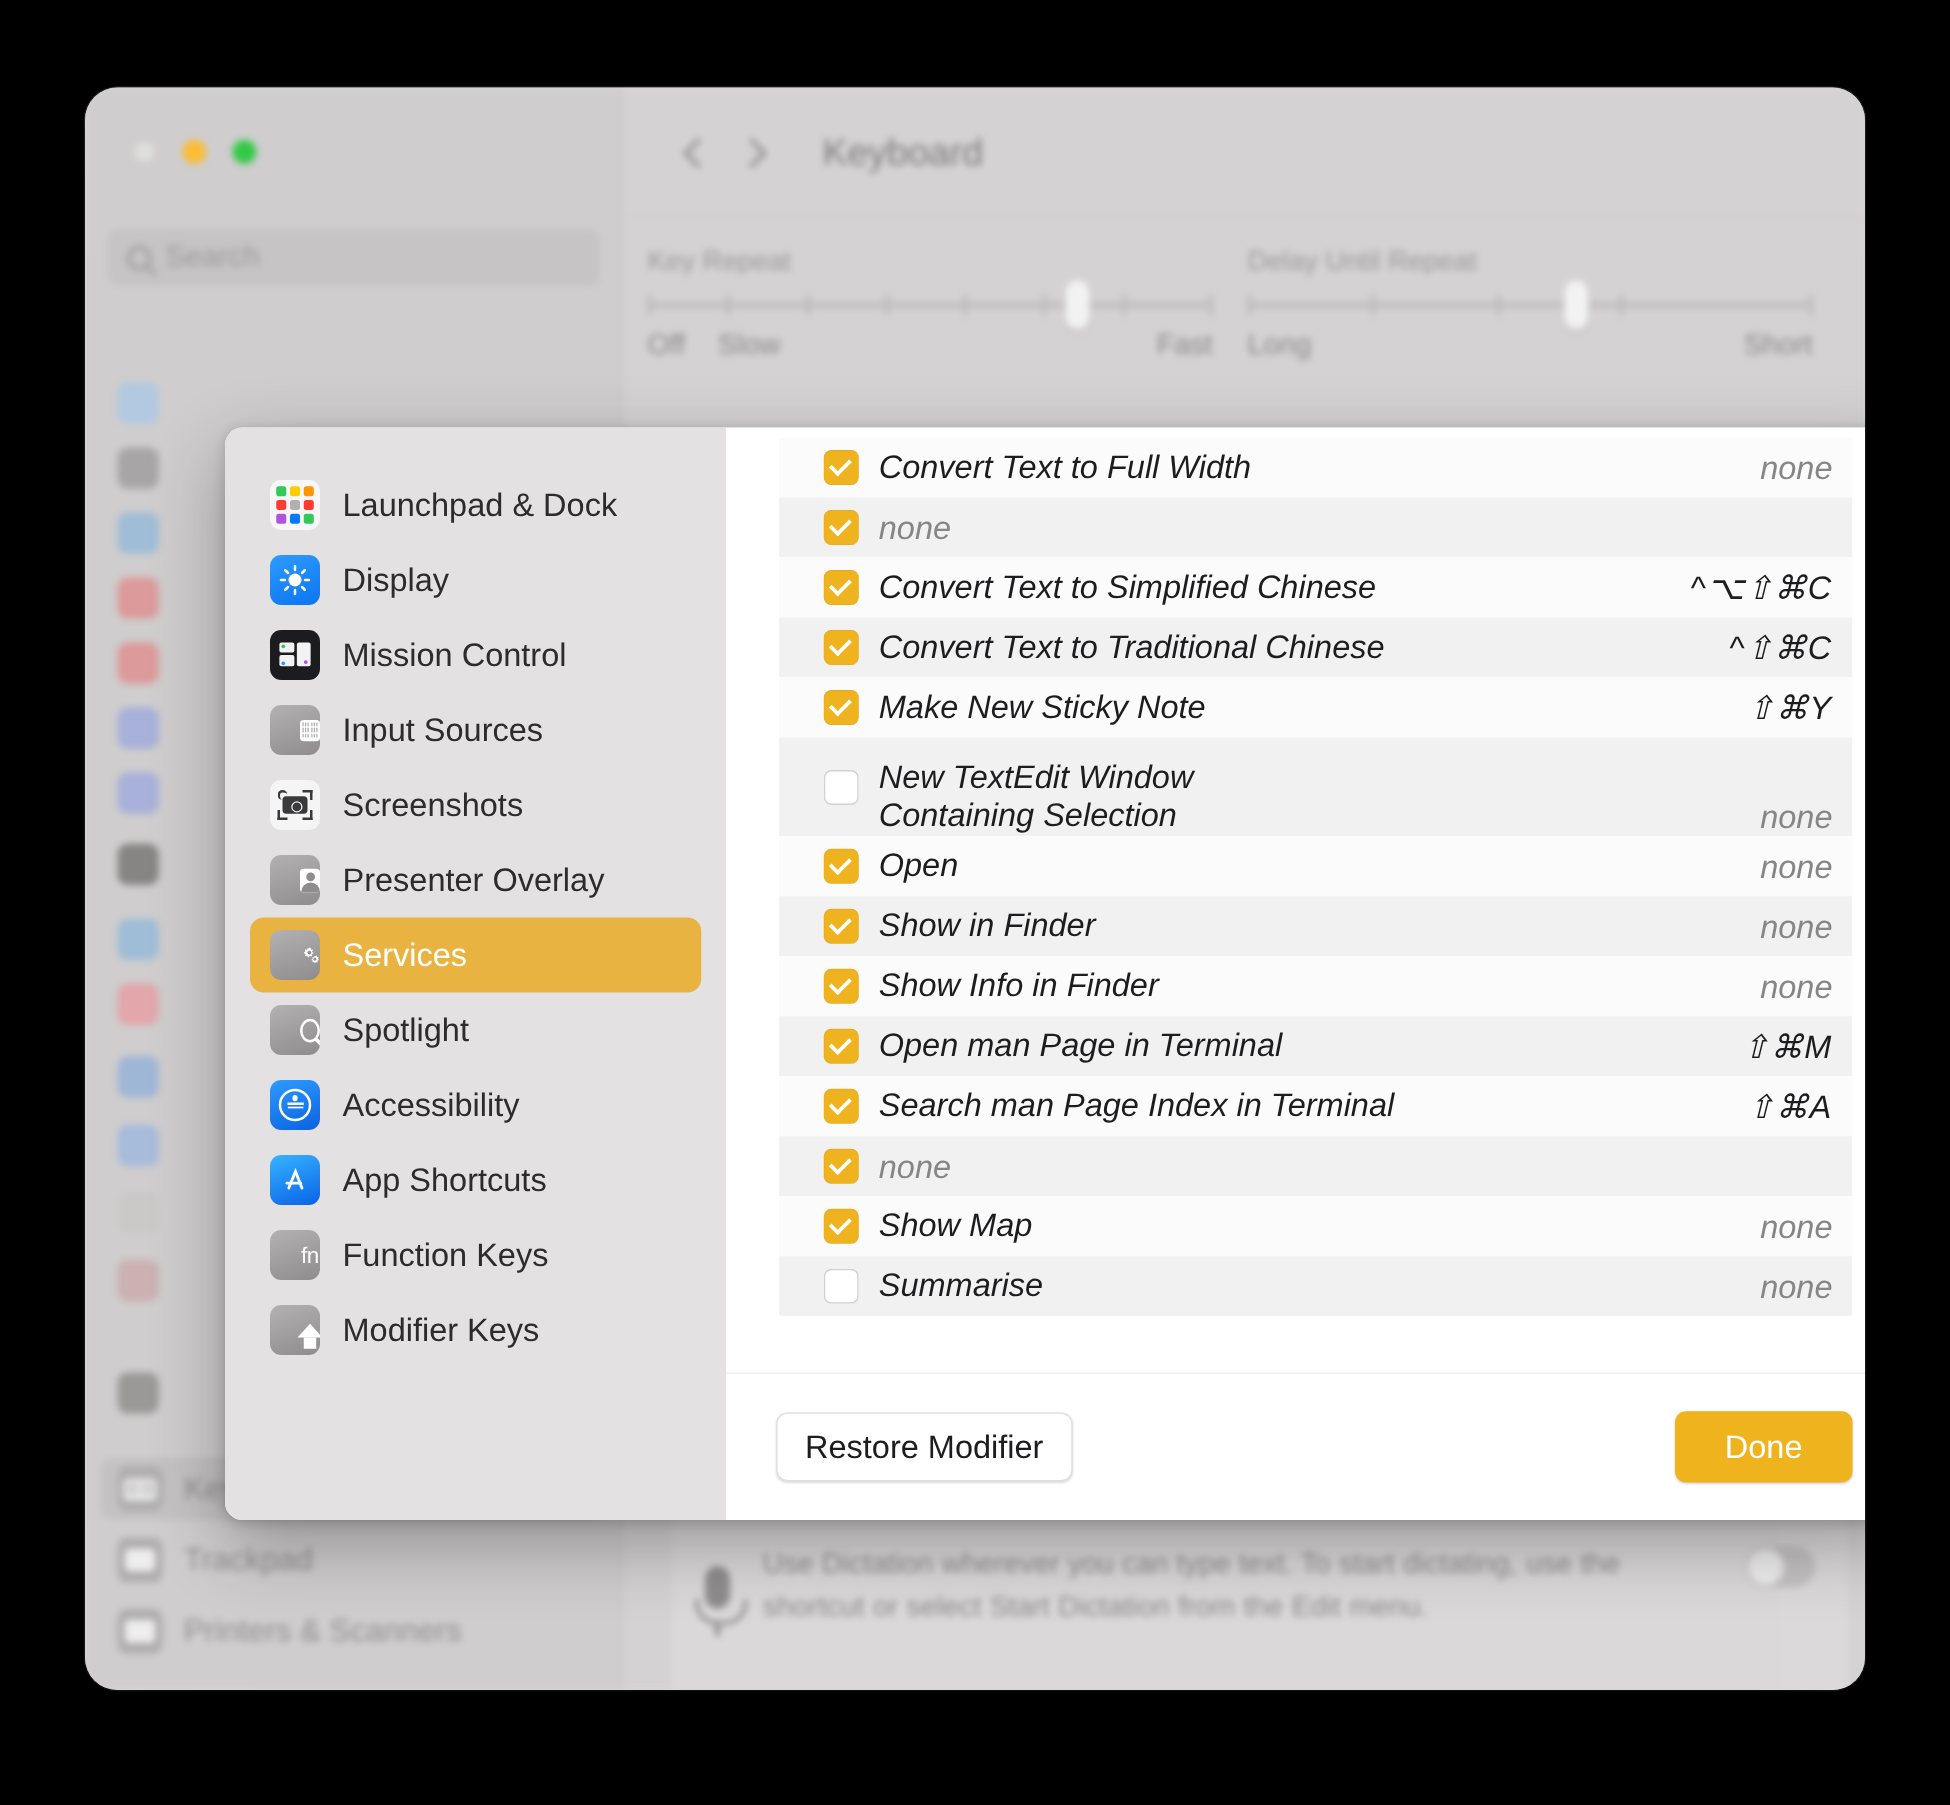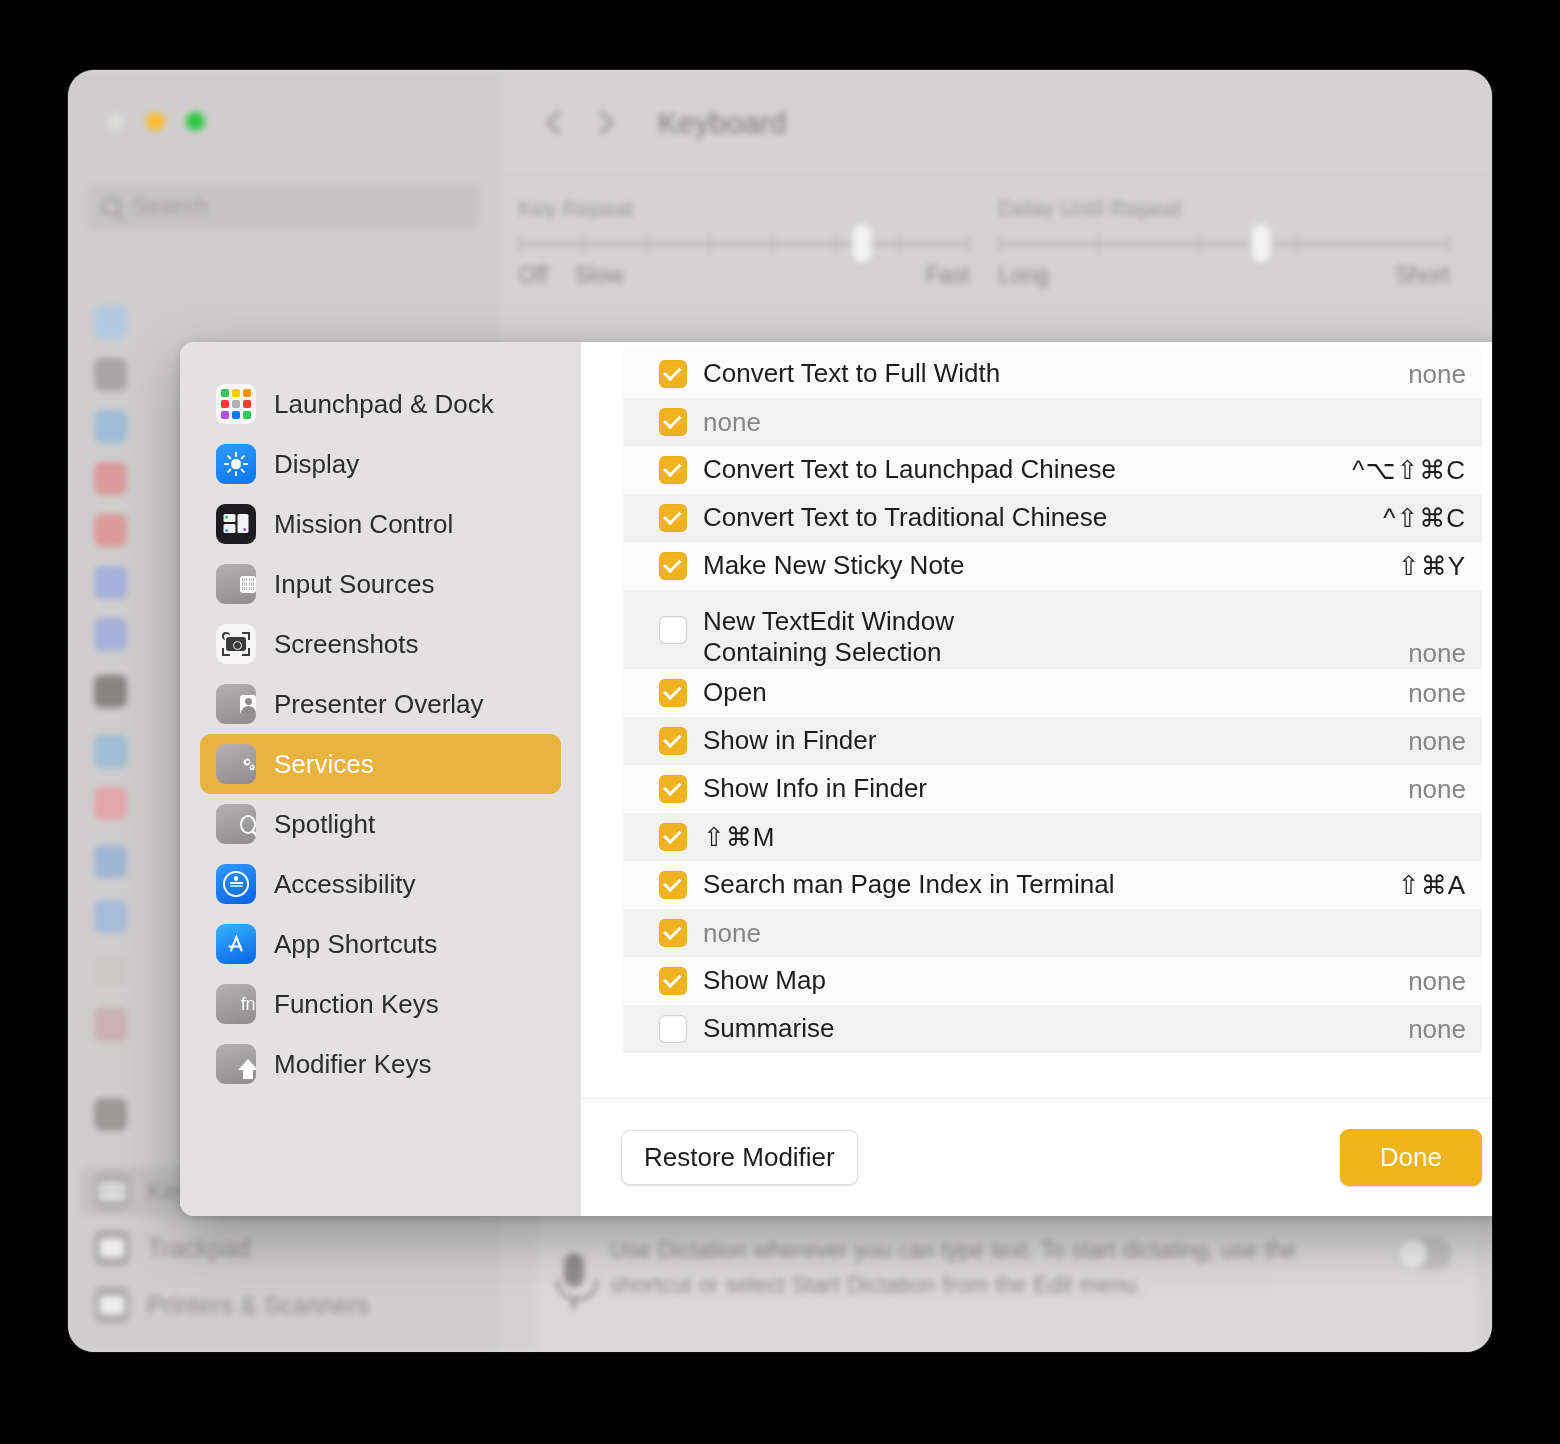--- a/index.html
+++ b/index.html
@@ -310,20 +310,21 @@
 
   
   #sheet-main {
     flex: 1; display: flex; flex-direction: column;
     background: #ffffff;
   }
   #svc-scroll {
     flex: 1; position: relative;
     padding: 8px 40px 0 42px;
     overflow: hidden;
+    font-style: italic;
   }
   #svc-list { border-radius: 3px; overflow: hidden; }
 
   .svc-row {
     display: flex; align-items: center;
     min-height: 48px;
     padding: 0 6px 0 80px;
     position: relative;
   }
   .svc-row.odd  { background: #fbfbfb; }
@@ -701,21 +702,21 @@
                 <div class="svc-check on"></div>
                 <div class="svc-label">Convert Text to Full Width</div>
                 <div class="svc-shortcut">none</div>
               </div>
               <div class="svc-row even">
                 <div class="svc-check on"></div>
                 <div class="svc-shortcut">none</div>
               </div>
               <div class="svc-row odd">
                 <div class="svc-check on"></div>
-                <div class="svc-label">Convert Text to Launchpad Chinese</div>
+                <div class="svc-label">Convert Text to Simplified Chinese</div>
                 <div class="svc-shortcut keys">^⌥⇧⌘C</div>
               </div>
               <div class="svc-row even">
                 <div class="svc-check on"></div>
                 <div class="svc-label">Convert Text to Traditional Chinese</div>
                 <div class="svc-shortcut keys">^⇧⌘C</div>
               </div>
               <div class="svc-row odd">
                 <div class="svc-check on"></div>
                 <div class="svc-label">Make New Sticky Note</div>
@@ -737,20 +738,21 @@
                 <div class="svc-label">Show in Finder</div>
                 <div class="svc-shortcut">none</div>
               </div>
               <div class="svc-row odd">
                 <div class="svc-check on"></div>
                 <div class="svc-label">Show Info in Finder</div>
                 <div class="svc-shortcut">none</div>
               </div>
               <div class="svc-row even">
                 <div class="svc-check on"></div>
+                <div class="svc-label">Open man Page in Terminal</div>
                 <div class="svc-shortcut keys">⇧⌘M</div>
               </div>
               <div class="svc-row odd">
                 <div class="svc-check on"></div>
                 <div class="svc-label">Search man Page Index in Terminal</div>
                 <div class="svc-shortcut keys">⇧⌘A</div>
               </div>
               <div class="svc-row even">
                 <div class="svc-check on"></div>
                 <div class="svc-shortcut">none</div>

